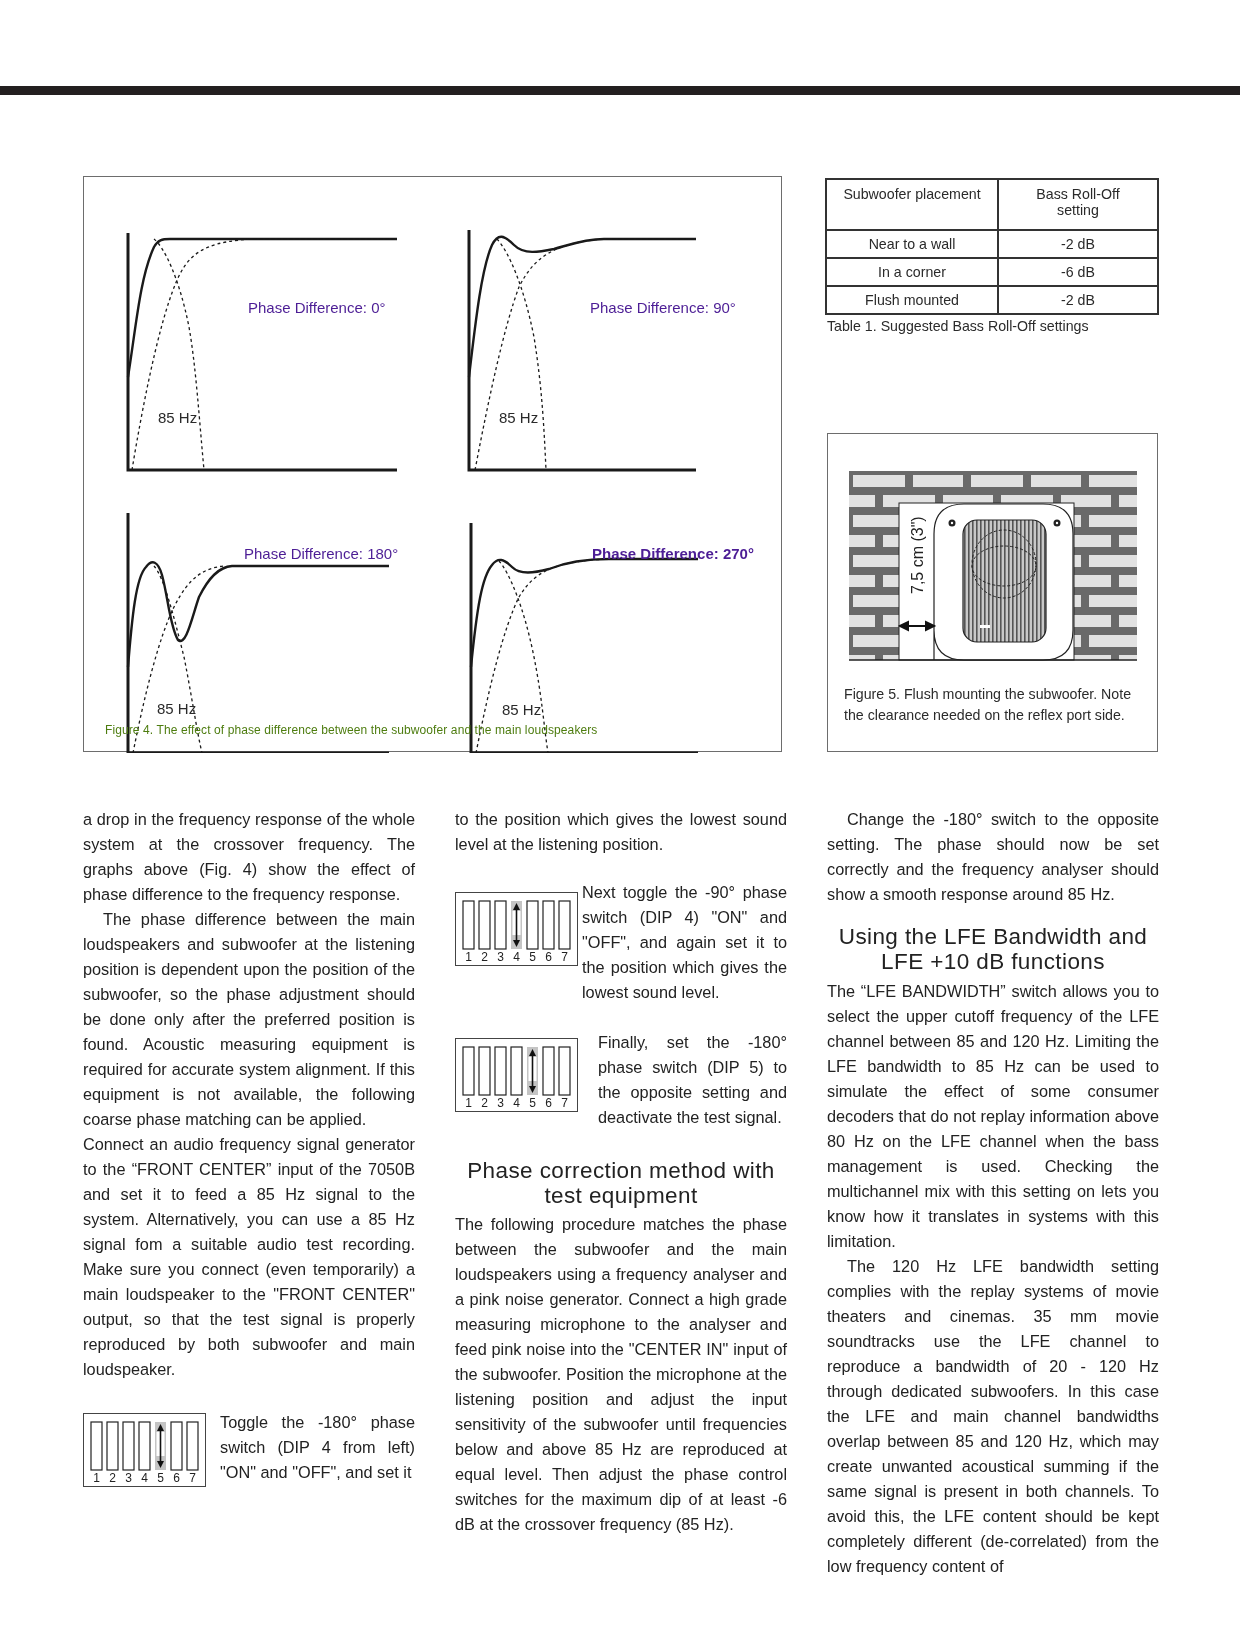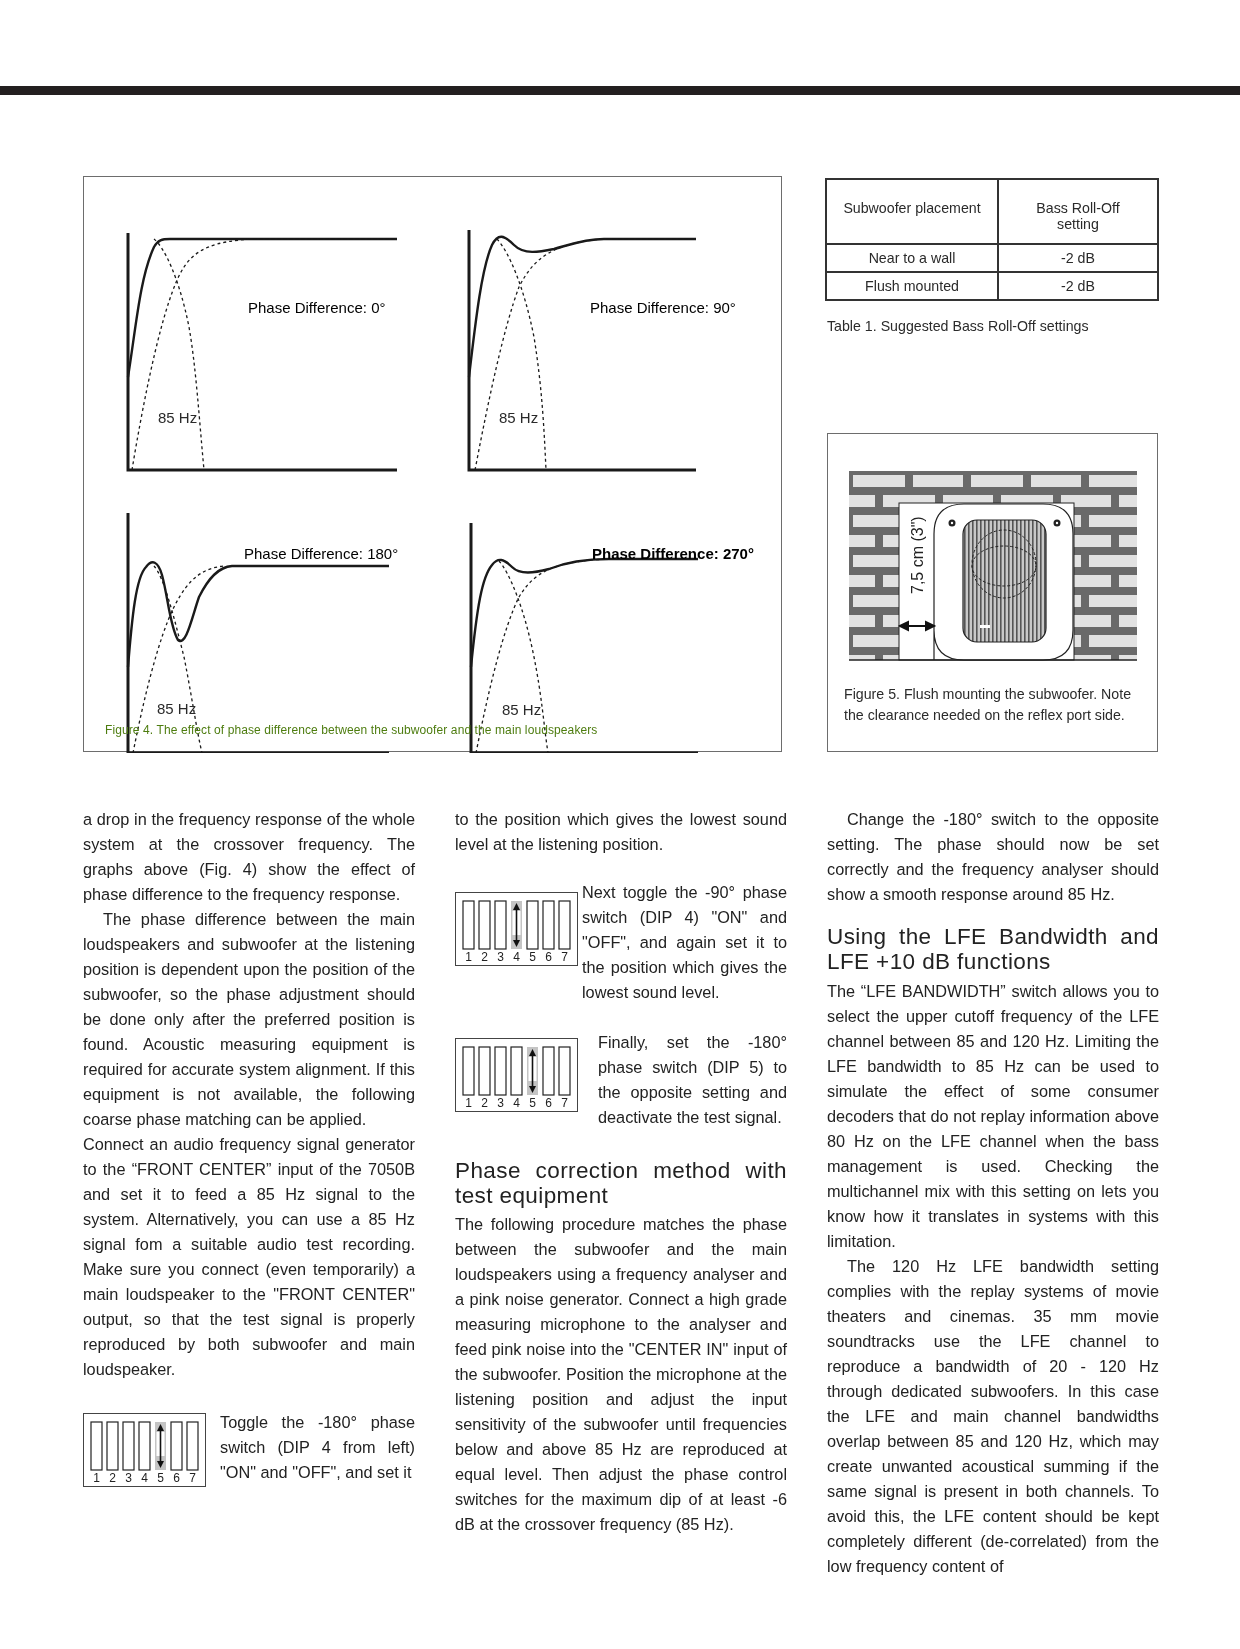--- a/index.html
+++ b/index.html
@@ -4,41 +4,41 @@
 <style>
   html, body { margin: 0; padding: 0; background: #ffffff; }
   body { width: 1240px; height: 1649px; position: relative; overflow: hidden;
          font-family: "Liberation Sans", sans-serif; color: #1e1e1e; }
   .topbar { position: absolute; left: 0; top: 86px; width: 1240px; height: 9px; background: #231f20; }
 
   .fig4 { position: absolute; left: 83px; top: 176px; width: 699px; height: 576px;
           border: 1.5px solid #6d6d6d; box-sizing: border-box; }
   .fig4 svg { position: absolute; left: 0; top: 0; }
   .fig-caption { position: absolute; font-size: 12px; color: #4d7c0f; letter-spacing: 0.1px; }
-  .graph-label { position: absolute; font-size: 15px; color: #000000; white-space: nowrap; }
+  .graph-label { position: absolute; font-size: 15px; color: #4c1d95; white-space: nowrap; }
   .hz-label { position: absolute; font-size: 15px; color: #2a2a2a; }
 
   .table1 { position: absolute; left: 825px; top: 178px; width: 334px; border-collapse: collapse;
             font-size: 14.2px; color: #2a2a2a; }
   .table1 td { border: 2px solid #333; text-align: center; padding: 0; line-height: 16px; }
-  .table1 .hdr td { height: 43px; vertical-align: top; padding-top: 20px; }
+  .table1 .hdr td { height: 43px; vertical-align: top; padding-top: 6px; }
   .table1 .row td { height: 26px; vertical-align: middle; }
   .t1cap { position: absolute; left: 827px; top: 318px; font-size: 14.2px; color: #2b2b2b; }
 
   .fig5 { position: absolute; left: 827px; top: 433px; width: 331px; height: 319px;
           border: 1.5px solid #6d6d6d; box-sizing: border-box; }
   .fig5 svg { position: absolute; left: 0; top: 0; }
   .fig5cap { position: absolute; left: 16px; top: 250px; width: 300px; font-size: 14.2px;
              line-height: 21px; color: #2b2b2b; }
 
   .col { position: absolute; width: 332px; font-size: 16.3px; line-height: 25px; color: #222;
          text-align: justify; }
   .col p { margin: 0; }
   .indent { text-indent: 20px; }
-  .heading { font-size: 22.5px; line-height: 25px; color: #222;
+  .heading { font-size: 22.5px; line-height: 25px; text-align: center; color: #222;
              margin: 0; font-weight: normal; letter-spacing: 0.4px; }
 
   .dip-block { position: relative; display: flex; }
   .dip { position: relative; flex: none; width: 123px; height: 74px; border: 1.5px solid #444;
          box-sizing: border-box; background: #fff; }
   .dip svg { position: absolute; left: 0; top: 0; }
   .dip-text { flex: 1; }
 </style>
 </head>
 <body>
@@ -93,20 +93,24 @@
   <tbody>
       <tr class="hdr">
     <td style="width:170px;">Subwoofer placement</td>
     <td>
           <div style="width:100px;margin:0 auto;">Bass Roll-Off setting</div>
         </td>
   </tr>
   <tr class="row">
     <td>Near to a wall</td>
     <td>-2 dB</td>
+  </tr>
+  <tr class="row">
+    <td>In a corner</td>
+    <td>-6 dB</td>
   </tr>
   <tr class="row">
     <td>Flush mounted</td>
     <td>-2 dB</td>
   </tr>
 </tbody>
   </table>
 <div class="t1cap">Table 1. Suggested Bass Roll-Off settings</div>
 
 <div class="fig5">

